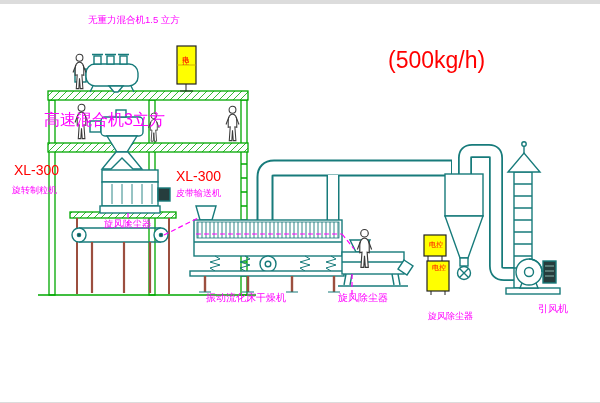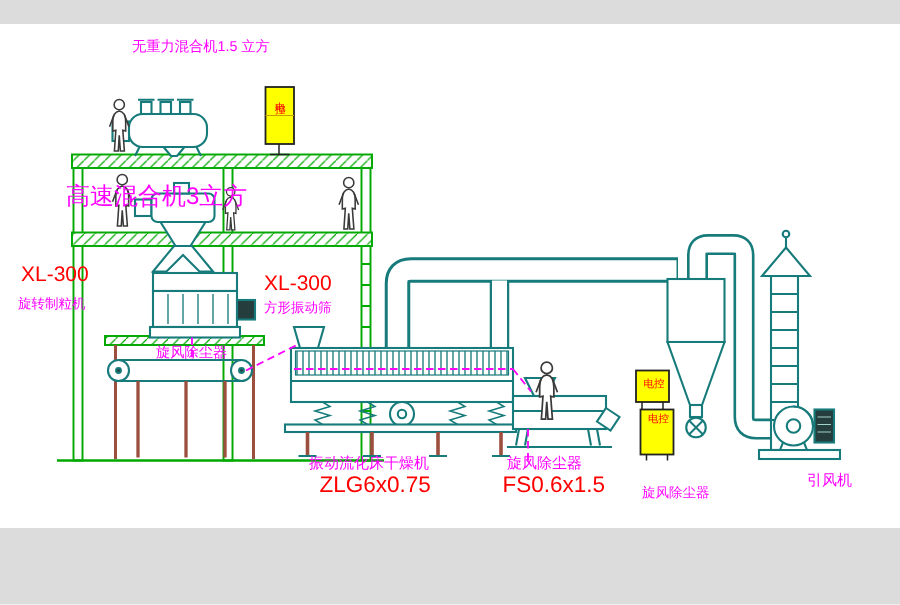--- a/index.html
+++ b/index.html
@@ -7,21 +7,21 @@
     --structure-green:#00a800;
     --equipment-teal:#177b7b;
     --label-magenta:#ff00ff;
     --model-red:#ff0000;
     --cabinet-yellow:#ffff00;
     --support-brown:#9c4f3f;
     --motor-dark:#263d3d;
     --background:#ffffff;
   }
   body{background:#dcdcdc;font-family:"Liberation Sans",sans-serif}
-  .canvas{position:relative;width:600px;height:336px;background:var(--background);overflow:hidden;margin:16px auto}
+  .canvas{position:relative;width:600px;height:398px;background:var(--background);overflow:hidden;margin:4px auto}
   .canvas svg{position:absolute;left:0;top:0}
   .lbl{position:absolute;white-space:nowrap;line-height:1.05;font-family:"Liberation Sans",sans-serif}
   .mg-t{color:var(--label-magenta)}
   .rd-t{color:var(--model-red)}
   .vlabel{writing-mode:vertical-rl;text-orientation:upright;letter-spacing:2px}
   
   .gn{stroke:var(--structure-green);fill:none}
   .tlf{stroke:var(--equipment-teal);fill:#fff}
   .dk{fill:var(--motor-dark);stroke:var(--equipment-teal)}
   .yw{fill:var(--cabinet-yellow);stroke:#222222}
@@ -190,36 +190,35 @@
       <path d="M128,209 L128,225"></path>
       <path d="M164,231 L198,214"></path>
       <path d="M196,230 L342,230"></path>
       <path d="M342,230 L354,245"></path>
       <path d="M352,270 L352,293"></path>
     </g>
   </svg>
 
   <span class="lbl mg-t" style="left:88px;top:11px;font-size:9.5px">无重力混合机1.5 立方</span>
 
+  <span class="lbl rd-t" style="left:388px;top:44px;font-size:23px">(500kg/h)</span>
 
   <span class="lbl mg-t" style="left:44px;top:108px;font-size:16px">高速混合机3立方</span>
 
   <span class="lbl rd-t" style="left:14px;top:159px;font-size:14px">XL-300</span>
   <span class="lbl mg-t" style="left:12px;top:182px;font-size:9px">旋转制粒机</span>
 
   <span class="lbl rd-t" style="left:176px;top:165px;font-size:14px">XL-300</span>
-  <span class="lbl mg-t" style="left:176px;top:185px;font-size:9px">方形振动筛</span>
+  <span class="lbl mg-t" style="left:176px;top:185px;font-size:9px">皮带输送机</span>
 
   <span class="lbl mg-t" style="left:104px;top:215px;font-size:9.5px">旋风除尘器</span>
 
   <span class="lbl mg-t" style="left:206px;top:289px;font-size:10px">振动流化床干燥机</span>
-  <span class="lbl rd-t" style="left:213px;top:300px;font-size:15px">ZLG6x0.75</span>
 
   <span class="lbl mg-t" style="left:338px;top:289px;font-size:10px">旋风除尘器</span>
-  <span class="lbl rd-t" style="left:335px;top:300px;font-size:15px">FS0.6x1.5</span>
 
   <span class="lbl mg-t" style="left:428px;top:308px;font-size:9px">旋风除尘器</span>
 
   <span class="lbl mg-t" style="left:538px;top:300px;font-size:10px">引风机</span>
 
   <span class="lbl rd-t vlabel" style="left:182px;top:46px;font-size:7px">电控</span>
   <span class="lbl rd-t" style="left:429px;top:237px;font-size:7px">电控</span>
   <span class="lbl rd-t" style="left:432px;top:260px;font-size:7px">电控</span>
 
 </div>

